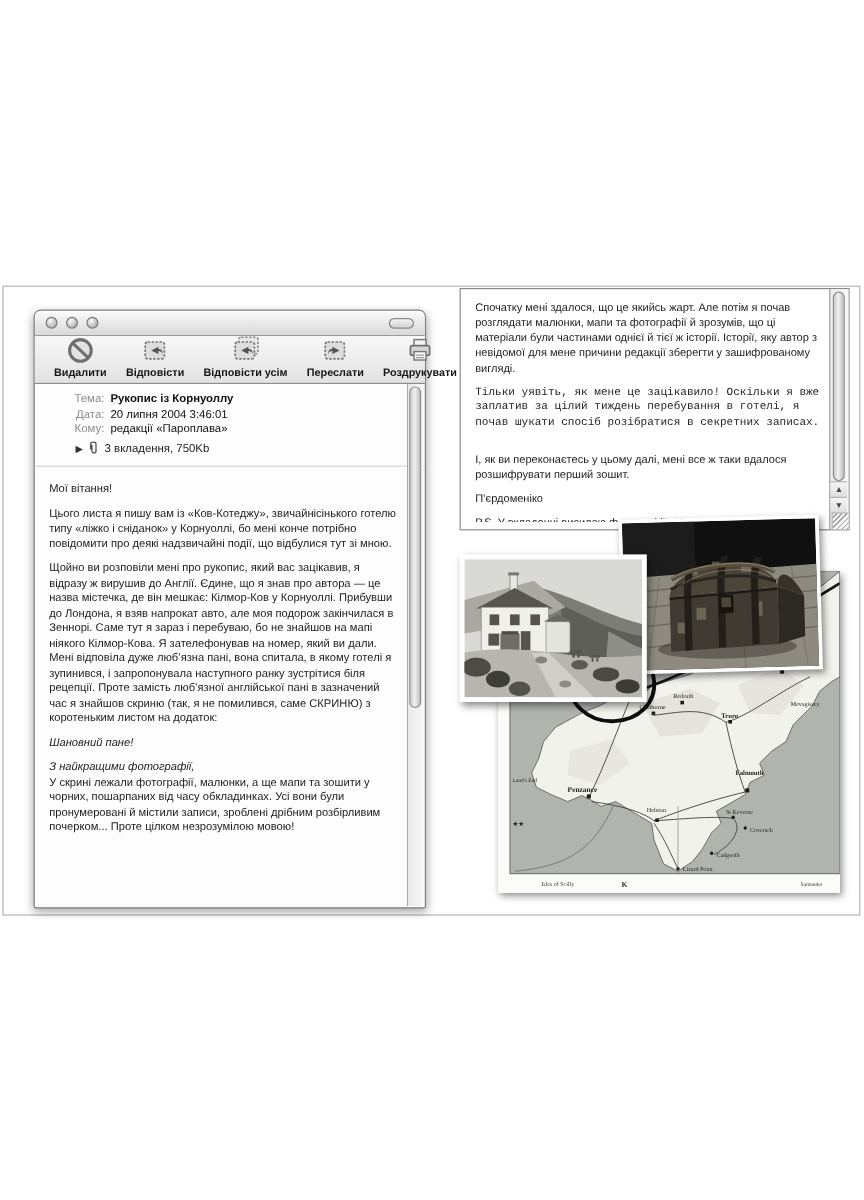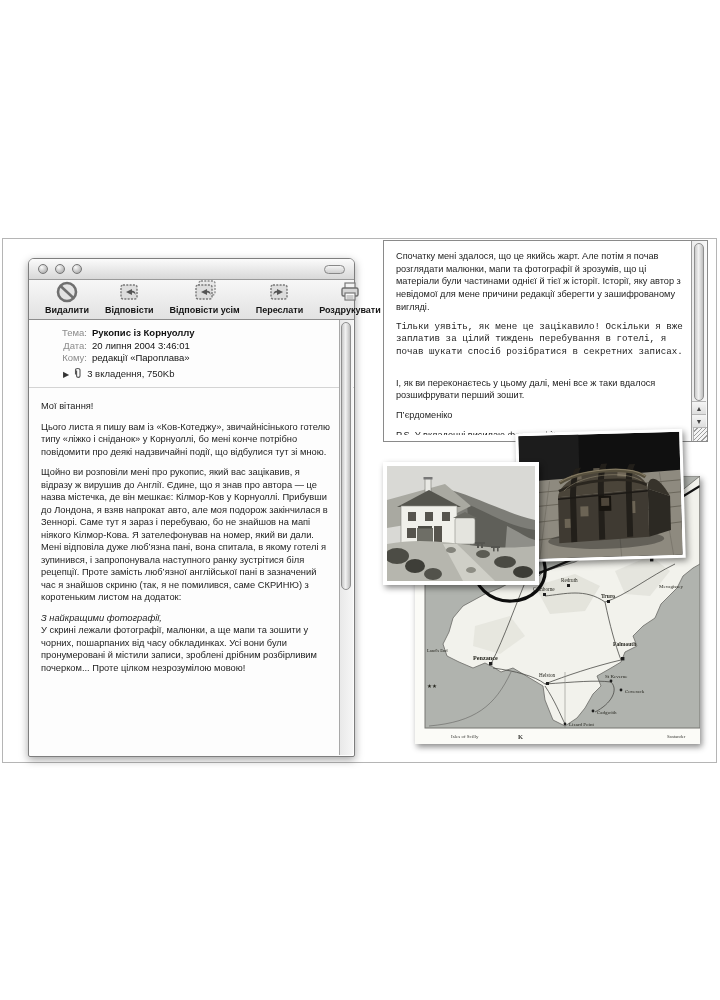--- a/index.html
+++ b/index.html
@@ -166,20 +166,21 @@
         </span>
         <span>3 вкладення, 750Kb</span>
       </div>
       <div class="hdr-divider"></div>
     </div>
 
     <div class="mail-body">
       <p>Мої вітання!</p>
       <p>Цього листа я пишу вам із «Ков-Котеджу», звичайнісінького готелю типу «ліжко і сніданок» у Корнуоллі, бо мені конче потрібно повідомити про деякі надзвичайні події, що відбулися тут зі мною.</p>
       <p>Щойно ви розповіли мені про рукопис, який вас зацікавив, я відразу ж вирушив до Англії. Єдине, що я знав про автора — це назва містечка, де він мешкає: Кілмор-Ков у Корнуоллі. Прибувши до Лондона, я взяв напрокат авто, але моя подорож закінчилася в Зеннорі. Саме тут я зараз і перебуваю, бо не знайшов на мапі ніякого Кілмор-Кова. Я зателефонував на номер, який ви дали. Мені відповіла дуже люб’язна пані, вона спитала, в якому готелі я зупинився, і запропонувала наступного ранку зустрітися біля рецепції. Проте замість люб’язної англійської пані в зазначений час я знайшов скриню (так, я не помилився, саме СКРИНЮ) з коротеньким листом на додаток:</p>
+      <p class="quote">Шановний пане!</p>
       <p class="quote tight">З найкращими фотографії,</p>
       <p>У скрині лежали фотографії, малюнки, а ще мапи та зошити у чорних, пошарпаних від часу обкладинках. Усі вони були пронумеровані й містили записи, зроблені дрібним розбірливим почерком... Проте цілком незрозумілою мовою!</p>
     </div>
 
     <div class="mw-scrollbar">
       <div class="mw-thumb"></div>
     </div>
   </div>
 
   <div class="cont-panel">

